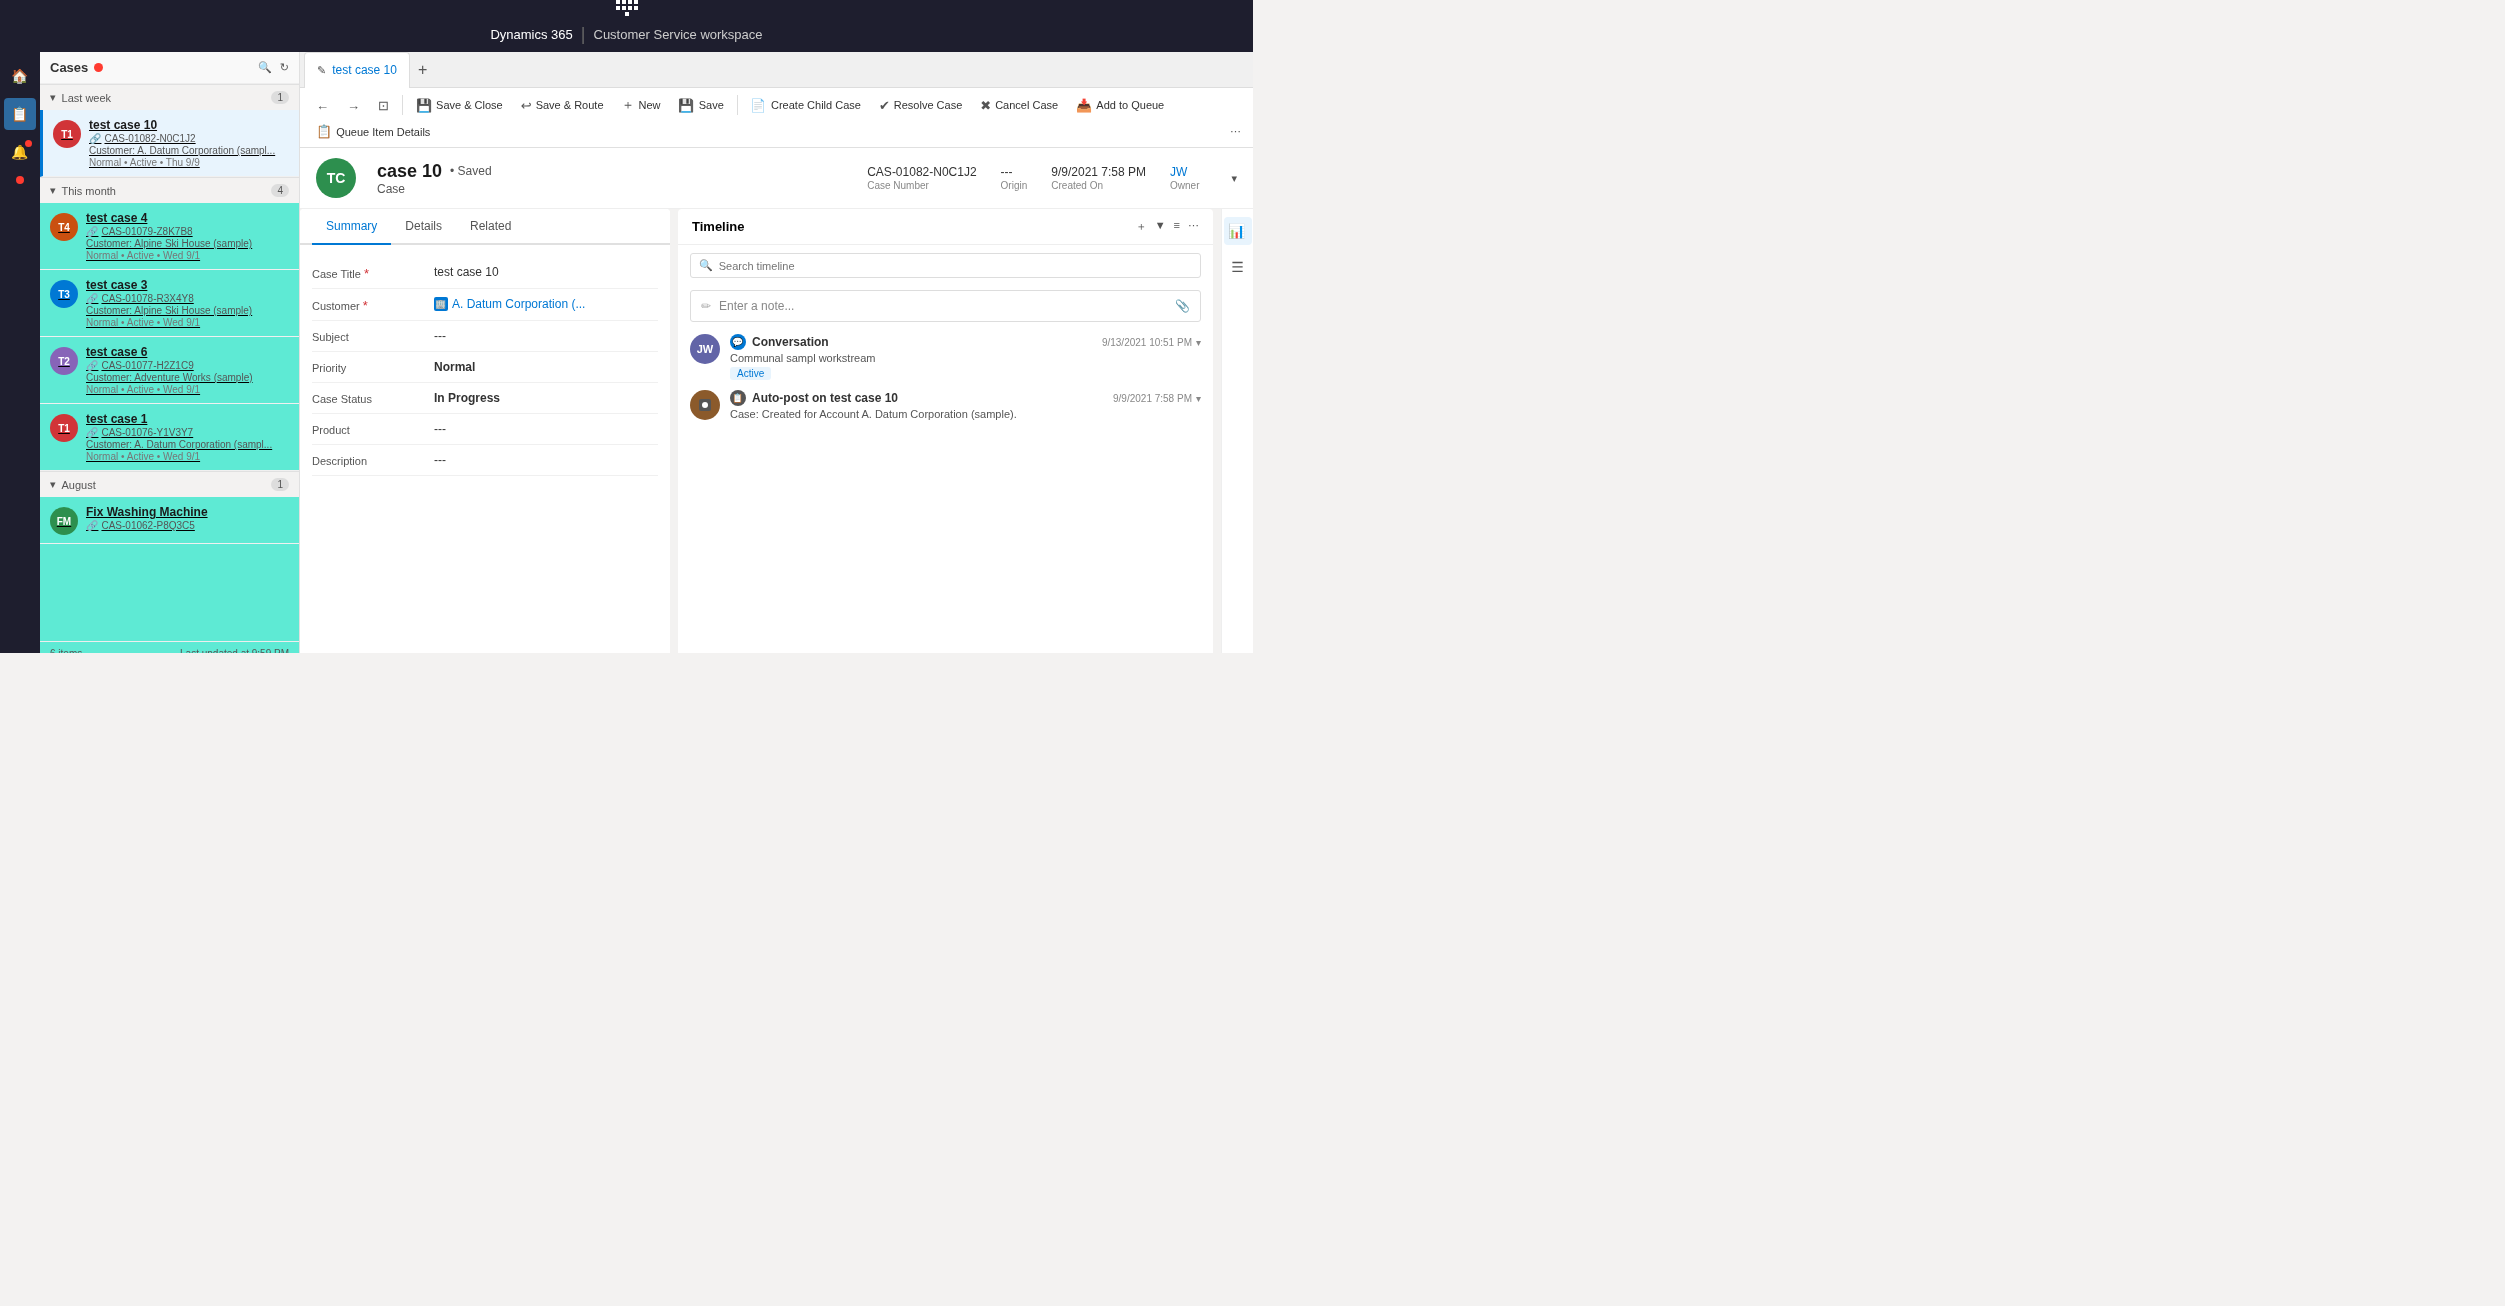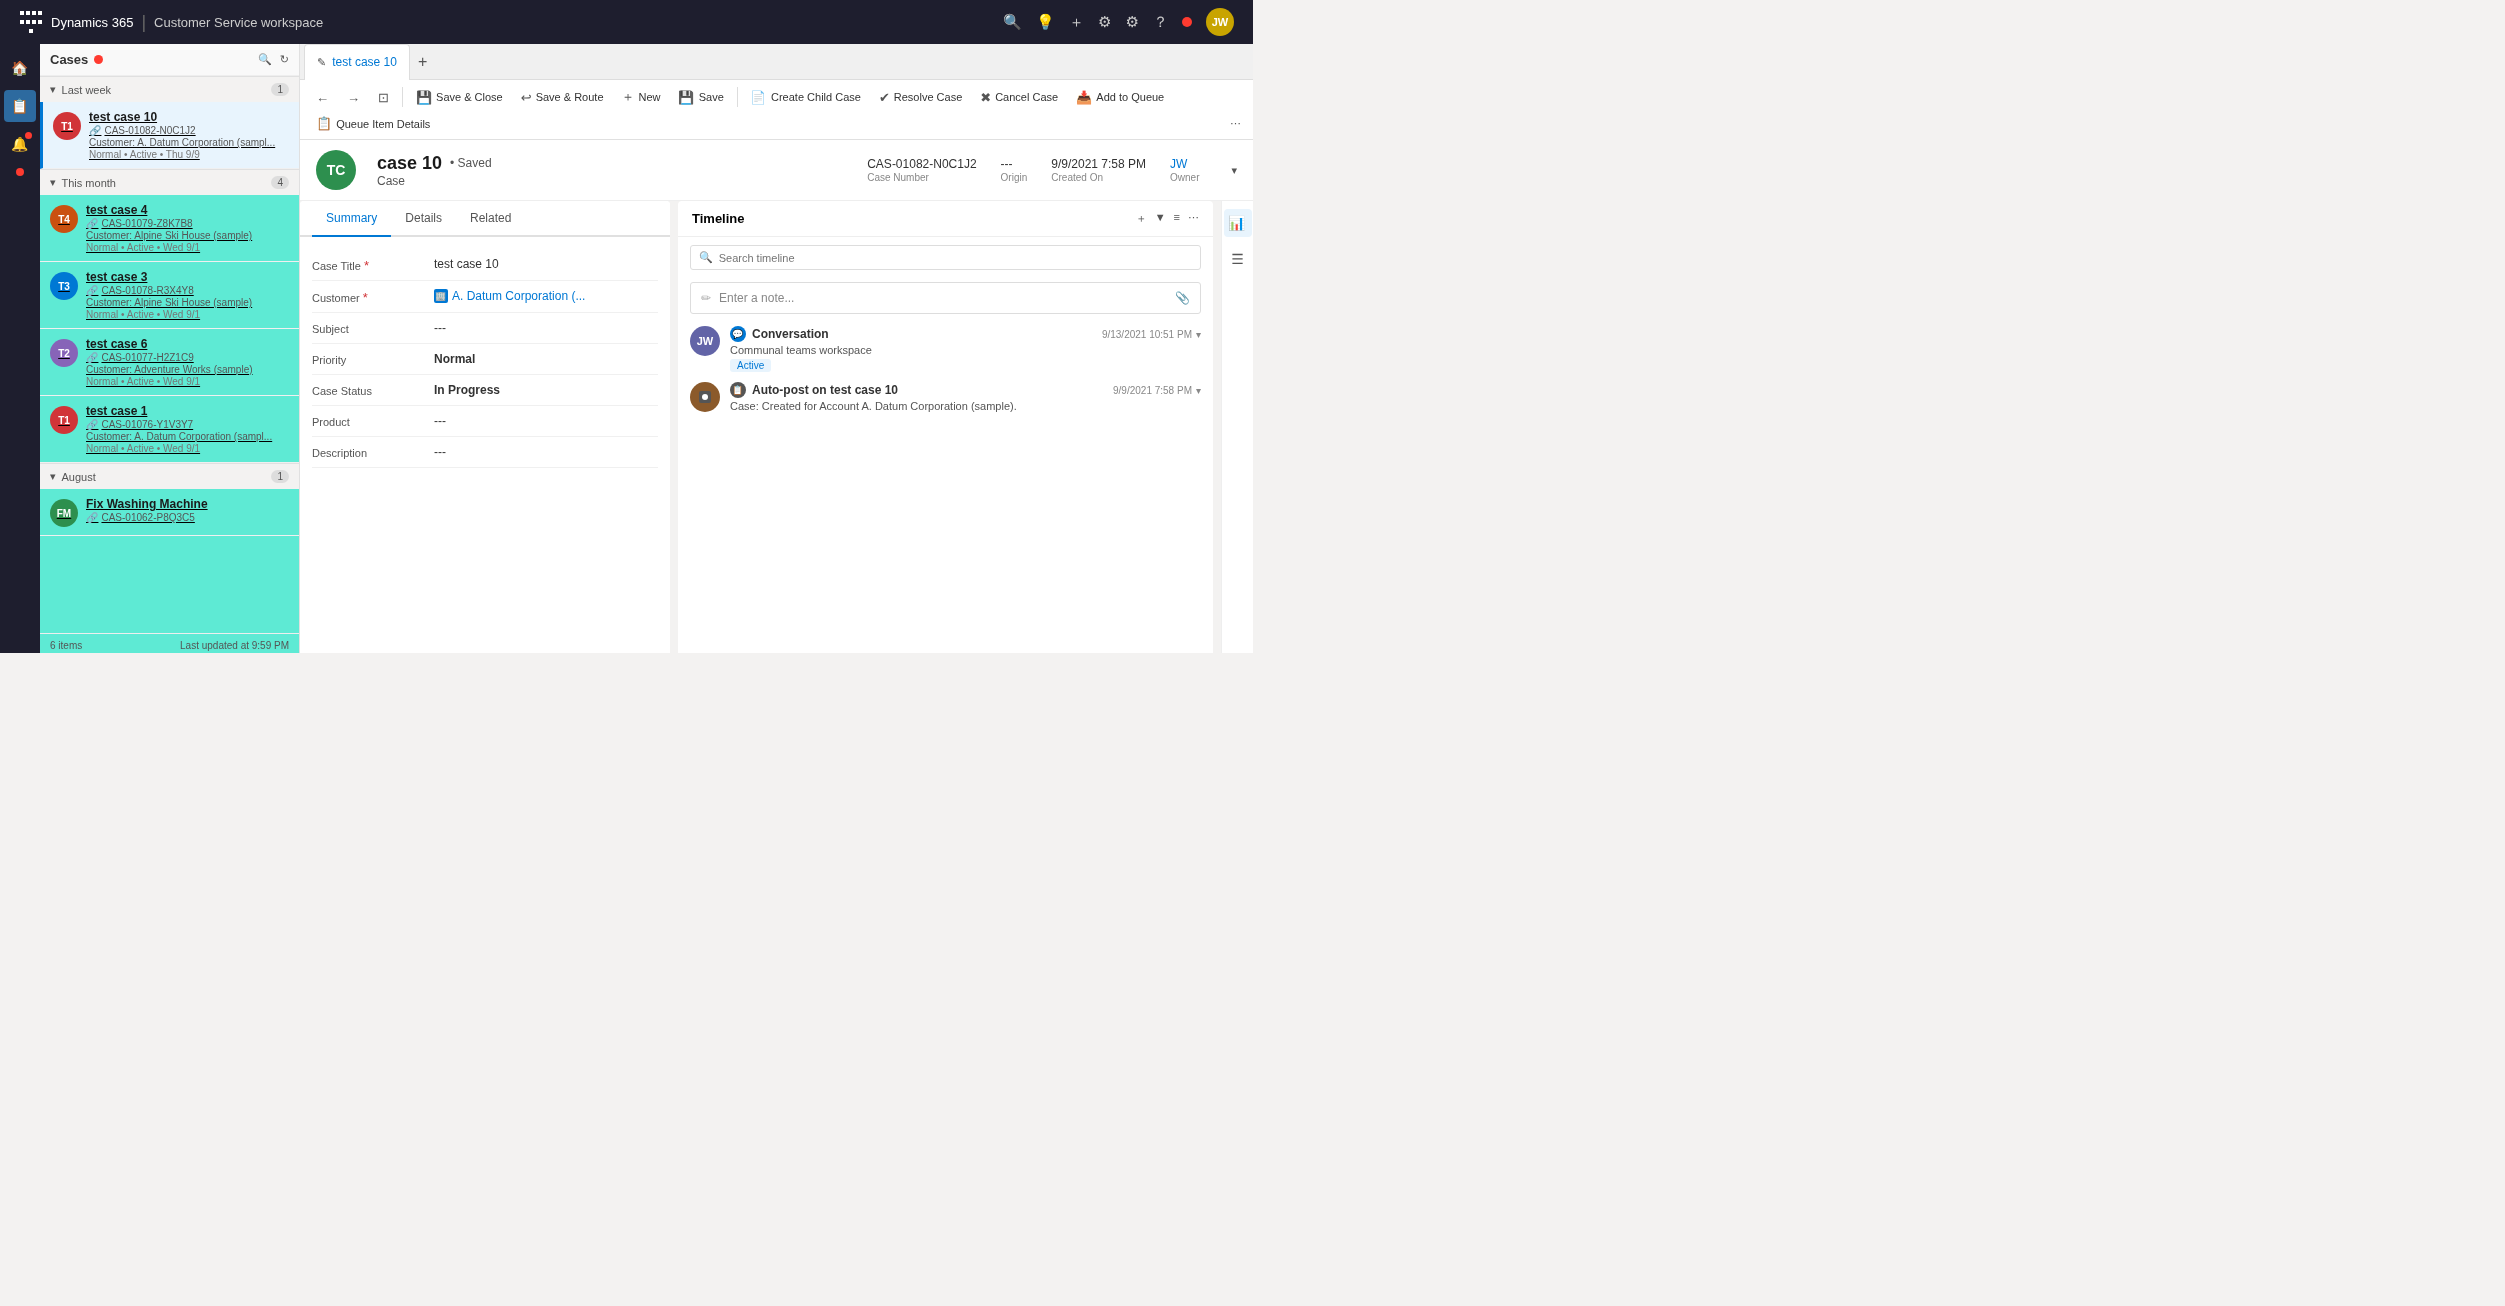--- a/index.html
+++ b/index.html
@@ -1,26 +1,27 @@
 <!DOCTYPE html>
 <html><head>
   <meta charset="utf-8">
   <style>
     * { box-sizing: border-box; margin: 0; padding: 0; font-family: 'Segoe UI', sans-serif; }
     body { width: 1253px; height: 653px; overflow: hidden; background: #f3f2f1; font-size: 11px; }
 
     
     .top-nav {
       background: #1e1e2e;
-      height: 44px;
-      display: flex;
-      align-items: center;
-      padding: 0 19px;
+      height: 52px;
+      display: flex;
+      align-items: center;
+      padding: 0 8px;
       color: white;
       gap: 8px;
+      flex-direction: column;
     }
     .top-nav .waffle { width: 24px; height: 24px; display: flex; flex-wrap: wrap; gap: 2px; align-items: center; justify-content: center; cursor: pointer; }
     .top-nav .waffle span { width: 4px; height: 4px; background: white; display: block; }
     .top-nav .brand { display: flex; align-items: center; gap: 8px; font-size: 13px; color: white; font-weight: 500; }
     .top-nav .separator { color: #666; font-size: 18px; }
     .top-nav .workspace { font-size: 13px; color: #ccc; }
     .top-nav-right { margin-left: auto; display: flex; align-items: center; gap: 14px; }
     .top-nav-icon { color: #ccc; font-size: 15px; cursor: pointer; }
     .top-nav .avatar { width: 28px; height: 28px; border-radius: 50%; background: #c8a400; display: flex; align-items: center; justify-content: center; font-size: 11px; font-weight: bold; color: white; }
     .top-nav .notif-dot { width: 10px; height: 10px; border-radius: 50%; background: #ff3b30; }
@@ -610,21 +611,21 @@
             <div class="entry-avatar" style="background:#6264a7;">JW</div>
             <div class="entry-body">
               <div class="entry-header">
                 <div class="entry-type-icon" style="background:#0078d4;">💬</div>
                 <span class="entry-title">Conversation</span>
                 <span class="entry-date">
                   <span>9/13/2021 10:51 PM</span>
                   <span>▾</span>
                 </span>
               </div>
-              <div class="entry-subtitle">Communal teams workspace</div>
+              <div class="entry-subtitle">Communal sampl workstream</div>
               <div class="entry-badge">Active</div>
             </div>
           </div>
 
           <div class="timeline-entry">
             <div class="entry-avatar" style="background:#8b5a2b;font-size:9px;">
               <svg width="16" height="16" viewBox="0 0 16 16" fill="white">
                   <rect x="2" y="2" width="12" height="12" rx="2" fill="#555"></rect>
                   <circle cx="8" cy="8" r="3" fill="white"></circle>
                 </svg>

